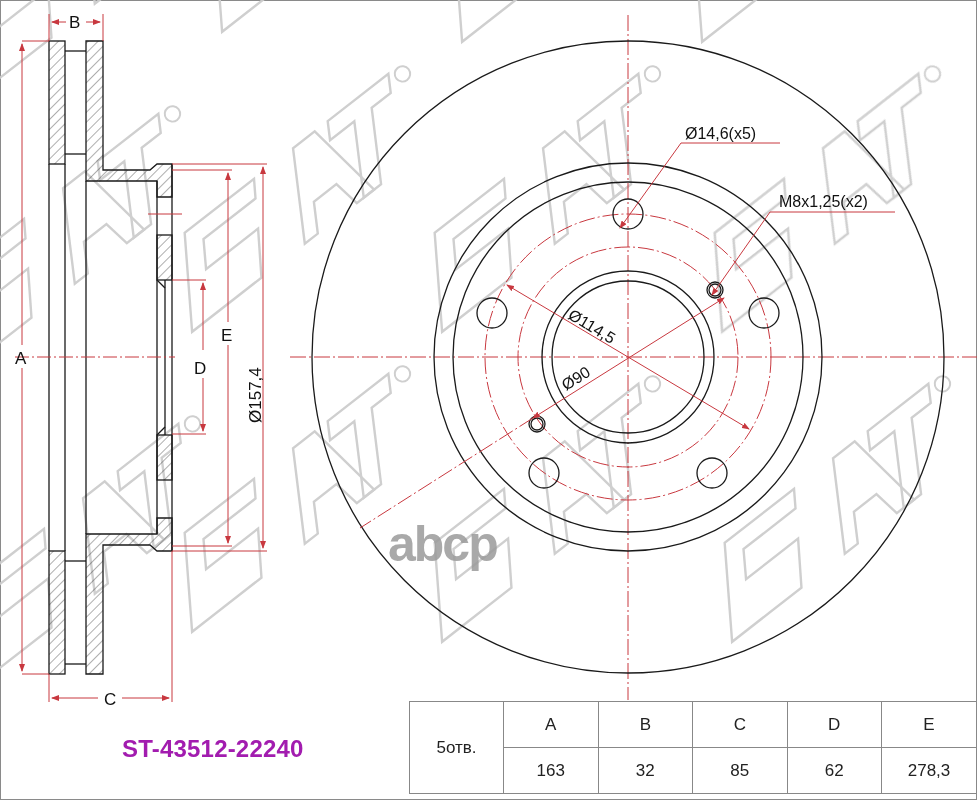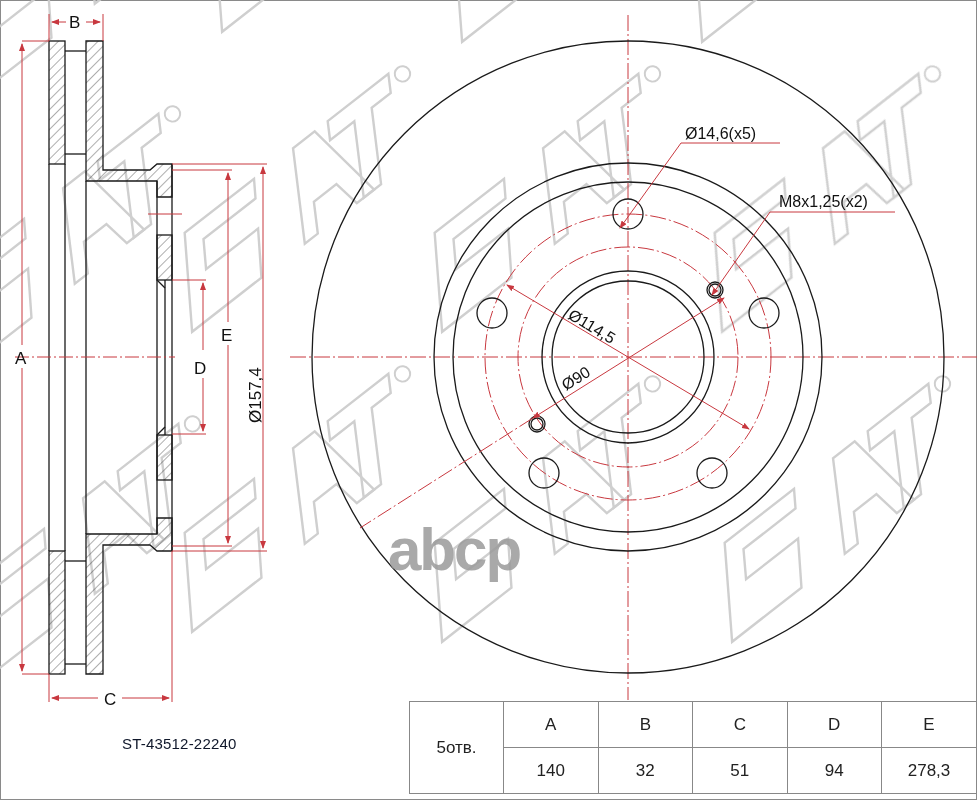--- a/index.html
+++ b/index.html
@@ -4,22 +4,22 @@
 <style>
   html,body{margin:0;padding:0;background:#fff;}
   body{width:977px;height:800px;position:relative;overflow:hidden;font-family:"Liberation Sans",sans-serif;}
   .frame{position:absolute;left:0;top:0;width:975px;height:798px;border:1px solid #8a8a8a;}
   svg.drawing{position:absolute;left:0;top:0;}
   .lbl{font-family:"Liberation Sans",sans-serif;fill:#111;}
   .spec-table{position:absolute;left:409px;top:701px;border-collapse:collapse;font-family:"Liberation Sans",sans-serif;font-size:17px;color:#222;}
   .spec-table td{border:1px solid #888;text-align:center;height:45px;padding:0;}
   .spec-table td.holes{width:94px;}
   .spec-table td.col{width:95px;}
-  .part-no{position:absolute;left:122px;top:735px;font-size:15px;color:#0f172a;letter-spacing:0.2px;}
-  .wm-text{position:absolute;left:388px;top:515px;font-size:60px;font-weight:bold;color:#9a9a9a;opacity:0.85;letter-spacing:-2px;}
+  .part-no{position:absolute;left:122px;top:735px;font-size:24px;color:#a21caf;letter-spacing:0.2px;font-weight:bold;}
+  .wm-text{position:absolute;left:388px;top:515px;font-size:50px;font-weight:bold;color:#9a9a9a;opacity:0.85;letter-spacing:-2px;}
 </style>
 </head>
 <body>
 
 <div class="frame"></div>
 
 <svg class="drawing" width="977" height="800" viewBox="0 0 977 800">
   <defs>
     <pattern id="hatch" patternUnits="userSpaceOnUse" width="7" height="7" patternTransform="rotate(45)">
       <line x1="0" y1="0" x2="0" y2="7" stroke="#333" stroke-width="0.8"></line>
@@ -160,20 +160,20 @@
   <tbody>
       <tr>
     <td class="holes" rowspan="2">5отв.</td>
     <td class="col">A</td>
     <td class="col">B</td>
     <td class="col">C</td>
     <td class="col">D</td>
     <td class="col">E</td>
   </tr>
   <tr>
-    <td>140</td>
+    <td>163</td>
     <td>32</td>
-    <td>51</td>
-    <td>94</td>
+    <td>85</td>
+    <td>62</td>
     <td>278,3</td>
   </tr>
 </tbody>
   </table>
 
 </body></html>

